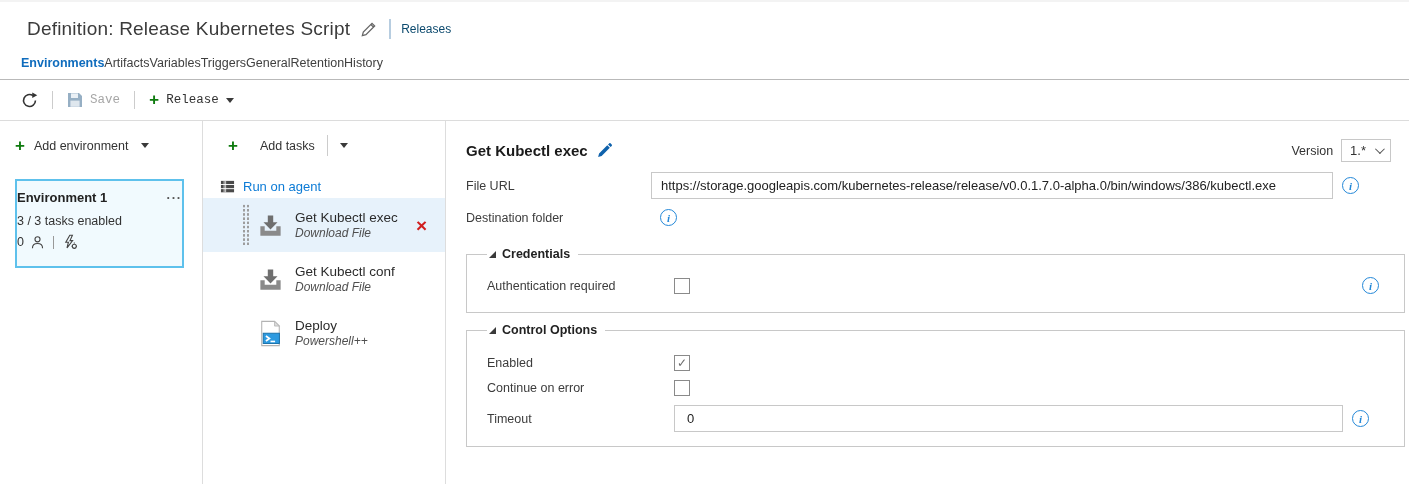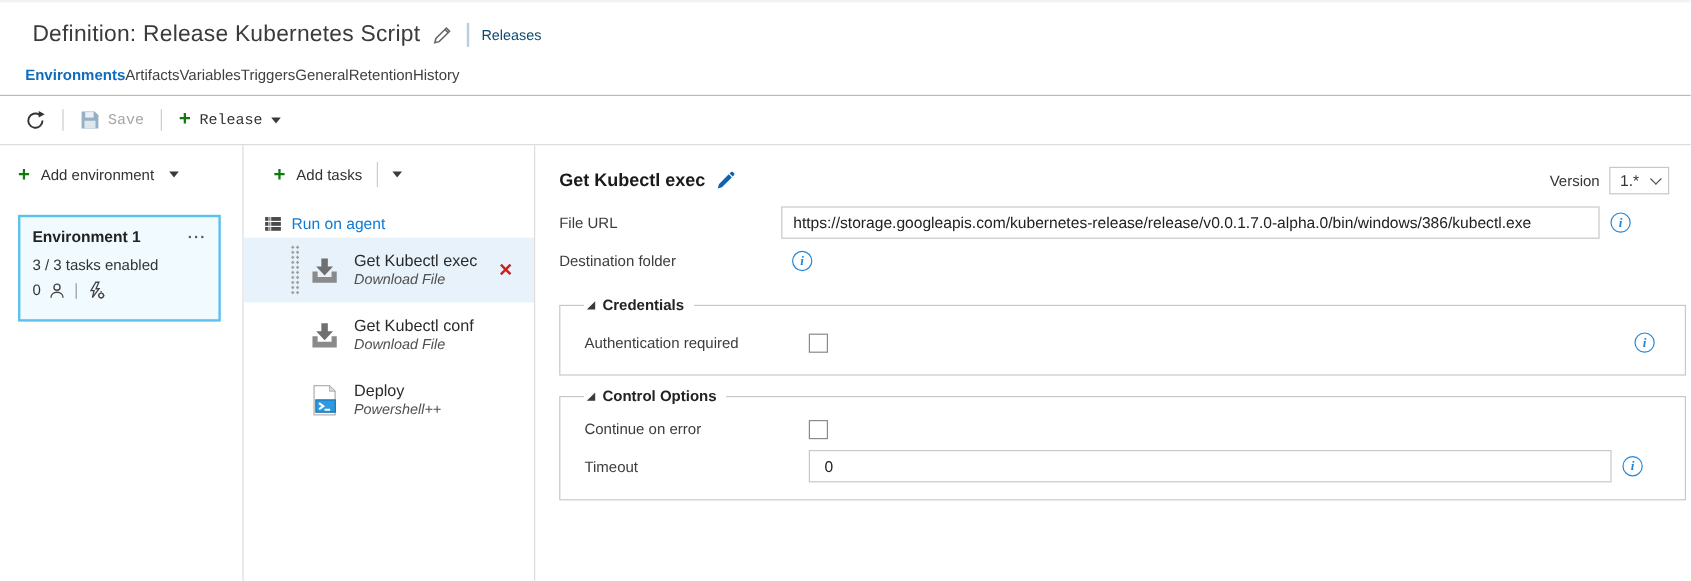--- a/index.html
+++ b/index.html
@@ -33,31 +33,31 @@
 
   
   .content { display: flex; height: 366px; }
   .col-env { width: 203px; border-right: 1px solid #ddd; padding: 16px 0 0 15px; }
   .col-tasks { width: 243px; border-right: 1px solid #ddd; padding-top: 14px; }
   .col-editor { flex: 1; padding: 12px 4px 0 20px; }
 
   
   .add-row { display: flex; align-items: center; gap: 9px; cursor: pointer; }
   .env-card { margin-top: 25px; width: 169px; height: 89px; background: #f1fafe;
-              border: 2px solid #5ec1ec; padding: 9px 10px; cursor: pointer; }
+              border: 2px solid #5ec1ec; padding: 9px 0; cursor: pointer; }
   .env-card-top { display: flex; justify-content: space-between; align-items: center; }
   .env-name { font-weight: bold; font-size: 13px; color: #222; }
   .env-menu { color: #555; letter-spacing: 1px; font-weight: bold; cursor: pointer; }
   .env-tasks { margin-top: 9px; color: #333; }
   .env-icons { margin-top: 6px; display: flex; align-items: center; gap: 6px; color: #333; }
   .env-icons .bar { width: 0; border-left: 1px solid #999; height: 13px; margin: 0 2px; }
 
   
   .add-tasks-row { display: flex; align-items: center; padding-left: 25px; cursor: pointer; }
-  .add-tasks-row .lbl { margin-left: 9px; }
+  .add-tasks-row .lbl { margin-left: 22px; }
   .add-tasks-row .sep { width: 0; border-left: 1px solid #ccc; height: 21px; margin: 0 12px; }
   .agent-row { display: flex; align-items: center; gap: 8px; margin: 23px 0 4px 17px; cursor: pointer; }
   .agent-label { color: #0c7bd6; font-size: 13px; }
   .task-row { display: flex; align-items: center; min-height: 54px; padding: 6px 8px 6px 0; position: relative; cursor: pointer; }
   .task-row.selected { background: #e7f2fb; }
   .drag-handle { width: 8px; height: 42px; margin-left: 39px;
      background-image: radial-gradient(circle, #9d9d9d 1.1px, transparent 1.3px);
      background-size: 4px 4.2px; visibility: hidden; }
   .task-row.selected .drag-handle { visibility: visible; }
   .task-icon { width: 27px; height: 27px; margin-left: 7px; flex: 0 0 auto; }
@@ -284,20 +284,24 @@
         <span class="info">i</span>
       </div>
     </fieldset>
 
     <fieldset class="grp" style="margin-top:10px;">
       <legend>
         <span class="grp-tri"></span>
         <span class="grp-title">Control Options</span>
       </legend>
       <div class="ctrl-rows">
+        <div class="grp-row" style="margin-top:14px;">
+          <span class="g-label">Enabled</span>
+          <span class="checkbox checked"></span>
+        </div>
         <div class="grp-row">
           <span class="g-label">Continue on error</span>
           <span class="checkbox"></span>
         </div>
         <div class="grp-row timeout-row">
           <span class="g-label">Timeout</span>
           <input class="timeout-input" type="text" value="0" style="">
           <span class="info">i</span>
         </div>
       </div>

